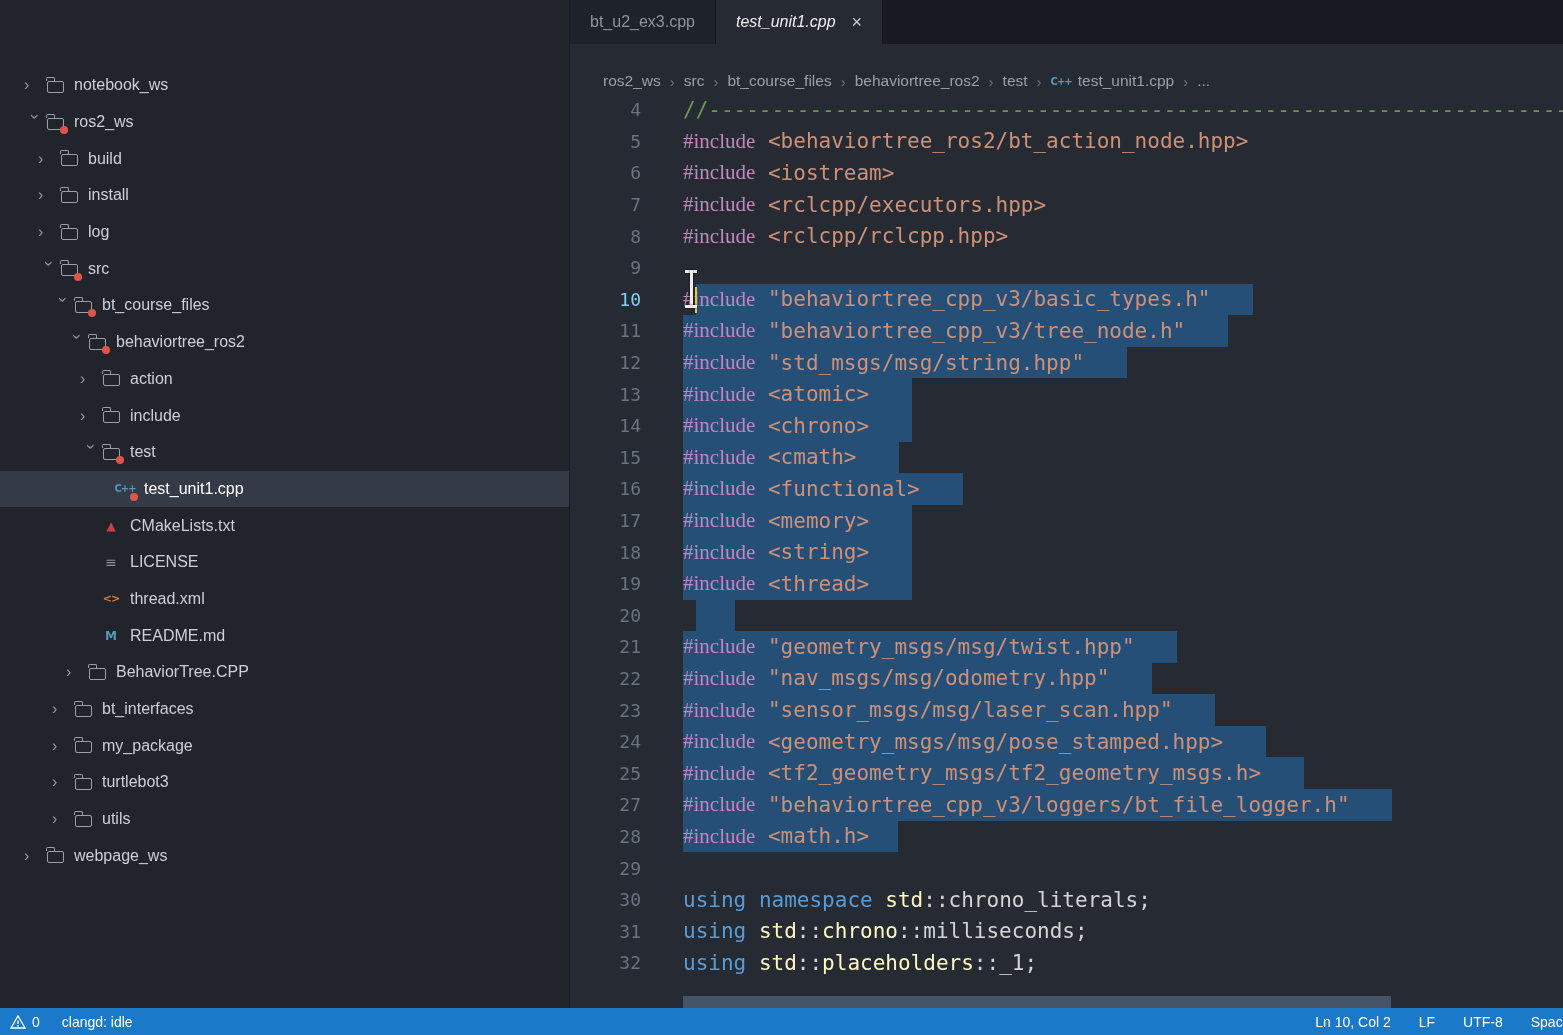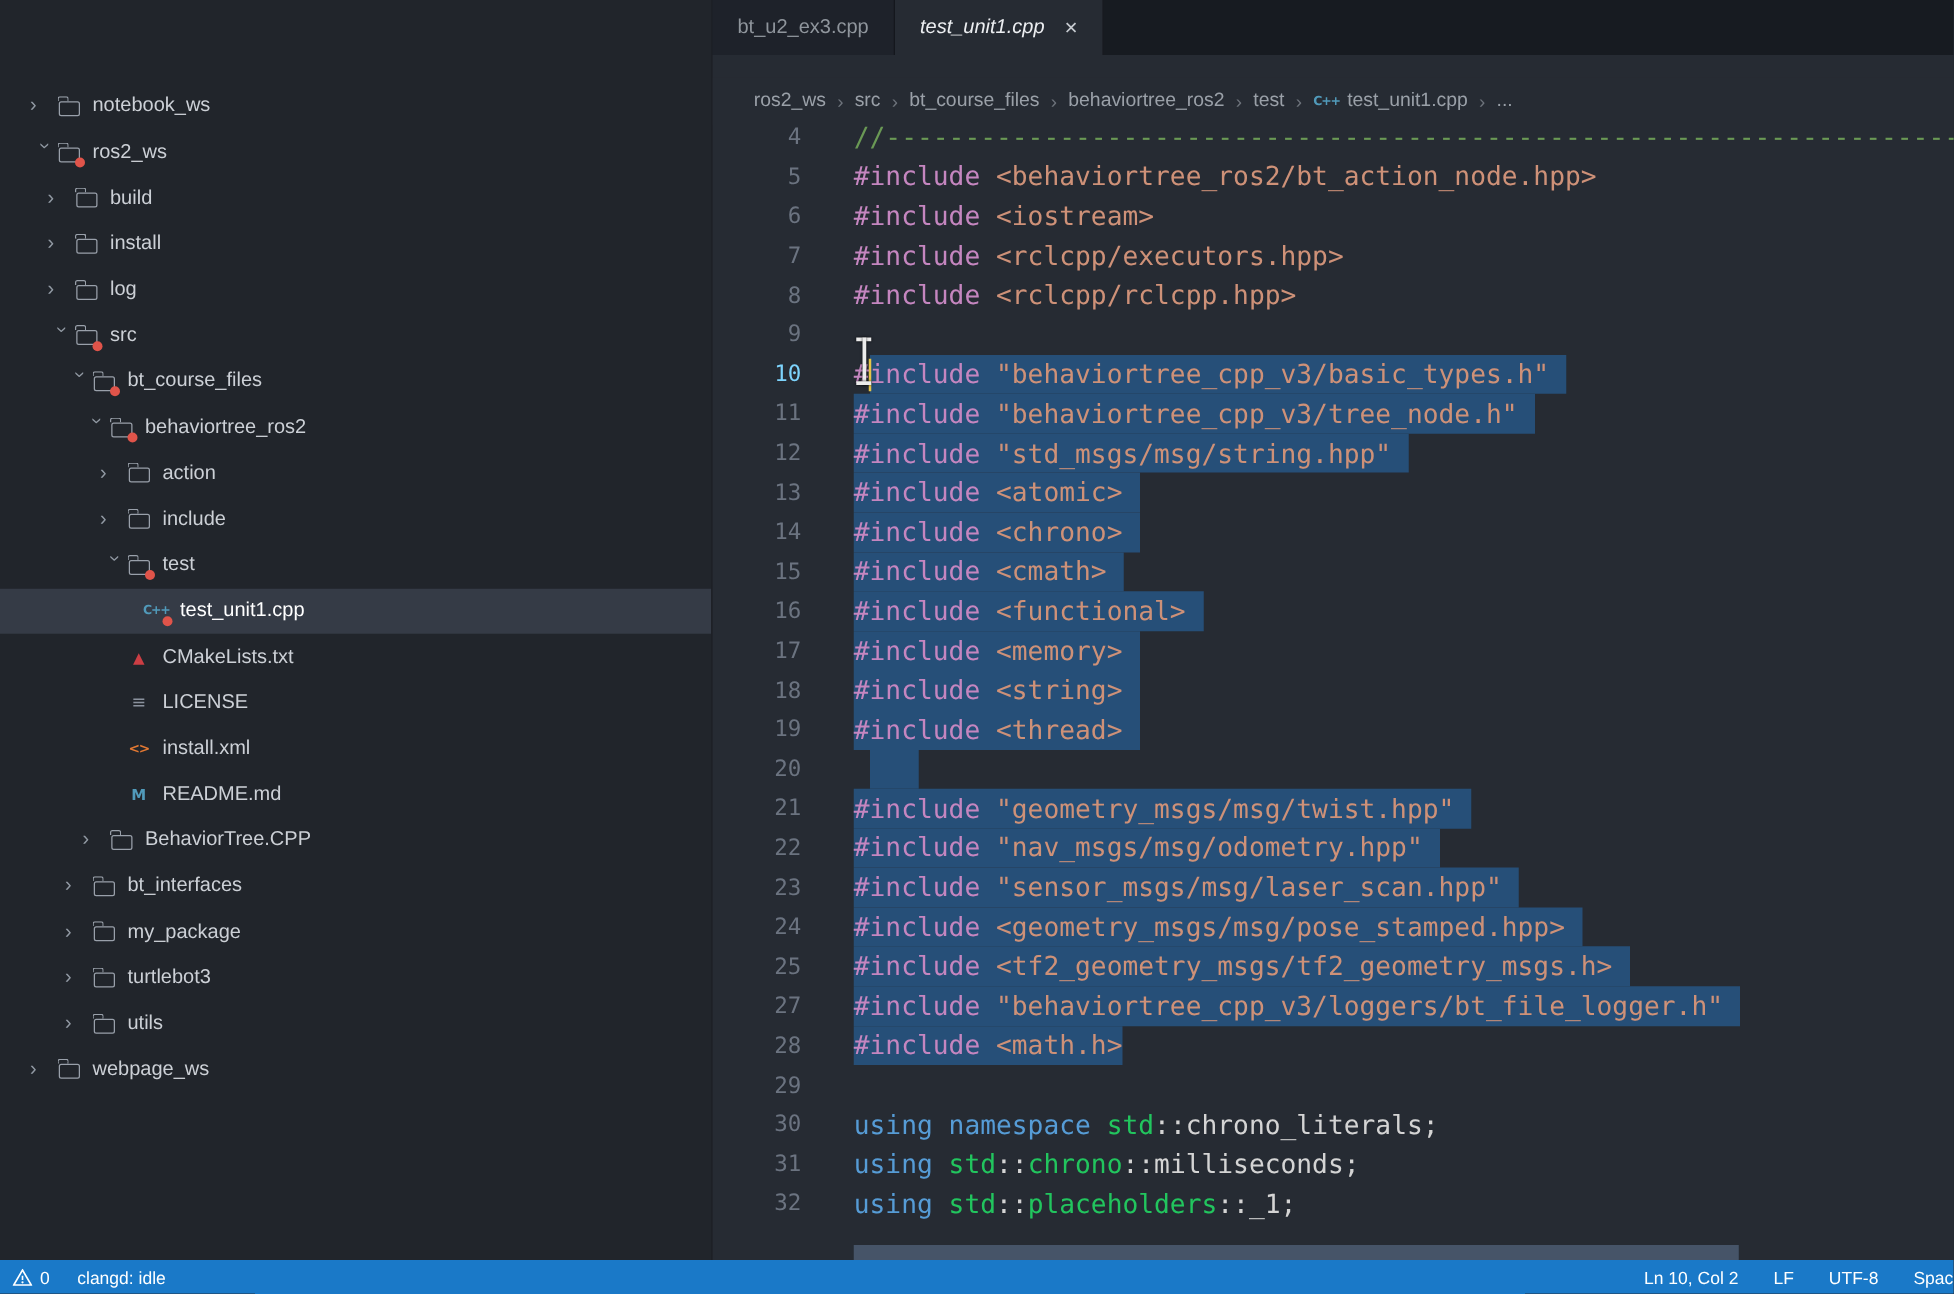--- a/index.html
+++ b/index.html
@@ -50,26 +50,26 @@
 
   .code { position:absolute; top:94px; left:0; right:0; bottom:0; z-index:1; }
   .code-row { display:flex; height:31.6px; align-items:center; font-family:"DejaVu Sans Mono",monospace; font-size:21px; white-space:pre; }
   .ln { flex:none; width:71px; text-align:right; font-size:18px; color:#6b7380; }
   .ln.active { color:#7dd3fc; }
   .code-body { position:relative; margin-left:42px; flex:1; height:100%; display:flex; align-items:center; overflow:visible; }
   .code-body > span.tk { position:relative; z-index:1; }
   .sel { position:absolute; top:0; bottom:0; background:#264f78; z-index:0; }
   .caret { position:absolute; top:3px; height:26px; width:2px; background:#e7c547; z-index:2; }
 
-  .tk-kw  { color:#c586c0; }
+  .tk-kw  { color:#c586c0;font-family:Liberation Serif, serif; }
   .tk-lnk { color:#ce9178; text-underline-offset:3px; }
   .tk-str { color:#ce9178; }
   .tk-cmt { color:#6a9955; }
   .tk-kb  { color:#569cd6; }
-  .tk-ns  { color:#22c55e; }
+  .tk-ns  { color:#fef9c3; }
   .tk-id  { color:#d4d4d4; }
   .tk-pl, .tk-pu { color:#d4d4d4; }
 
   .hscroll { position:absolute; left:113px; width:708px; bottom:0; height:12px; background:rgba(96,118,148,0.55); z-index:5; }
 
   
   .statusbar { position:absolute; left:0; right:0; bottom:0; height:27px; background:#1a79c8; color:#ffffff; font-size:14px; display:flex; align-items:center; overflow:hidden; z-index:6; }
   .status-left { display:flex; gap:22px; align-items:center; padding-left:10px; }
   .warn { display:flex; gap:6px; align-items:center; }
   .status-right { position:absolute; right:-30px; top:0; bottom:0; display:flex; gap:28px; align-items:center; white-space:nowrap; }
@@ -203,21 +203,21 @@
           <span class="fi fi-license">≡</span>
         </span>
         <span class="label">LICENSE</span>
       </div>
       <div class="tree-row">
         <span class="indent" style="width: 56px;"></span>
         <span class="chev hidden">›</span>
         <span class="ticon">
           <span class="fi fi-xml">&lt;&gt;</span>
         </span>
-        <span class="label">install.xml</span>
+        <span class="label">thread.xml</span>
       </div>
       <div class="tree-row">
         <span class="indent" style="width: 56px;"></span>
         <span class="chev hidden">›</span>
         <span class="ticon">
           <span class="fi fi-md">M</span>
         </span>
         <span class="label">README.md</span>
       </div>
       <div class="tree-row">

